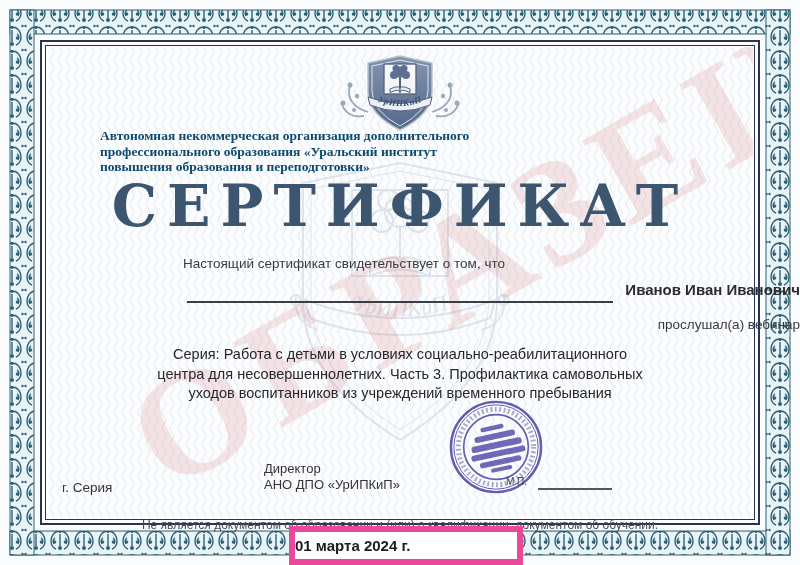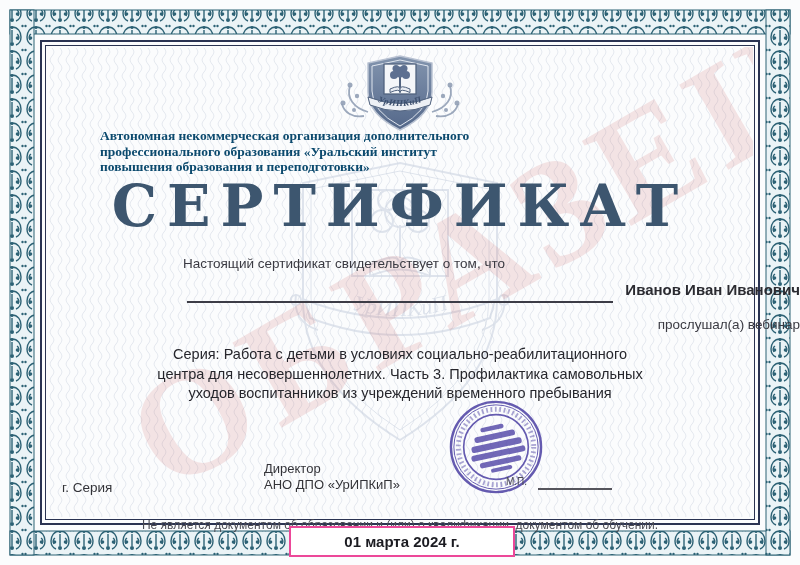--- a/index.html
+++ b/index.html
@@ -48,22 +48,22 @@
   .city{position:absolute;left:62px;top:480px;font-size:13.5px;color:#333338;}
   .director{position:absolute;left:264px;top:461px;font-size:13px;
     line-height:16px;color:#333338;}
   .seal-mark{position:absolute;left:506px;top:476px;font-size:10px;color:#4c4c52;}
   .sig-line{position:absolute;left:538px;top:488px;width:74px;
     border-top:2px solid #55555c;}
   .disclaimer{position:absolute;left:0;top:502px;width:800px;text-align:center;
     font-size:12px;color:#4a4a52;margin-top:16px;}
   .date-box{
     position:absolute;left:289px;top:526px;width:222px;height:27px;z-index:4;
-    background:#ffffff;border:2px solid #ec4899;display:flex;
-    align-items:center;justify-content:center;
+    background:#ffffff;border:6px solid #ec4899;display:flex;
+    align-items:center;justify-content:flex-start;
     font-size:15px;font-weight:bold;color:#1c1c22;
   }
 </style>
 </head>
 <body>
 
 <div class="page">
 
   <svg class="bg-svg" width="800" height="565" viewBox="0 0 800 565" aria-hidden="true">
     <defs>

